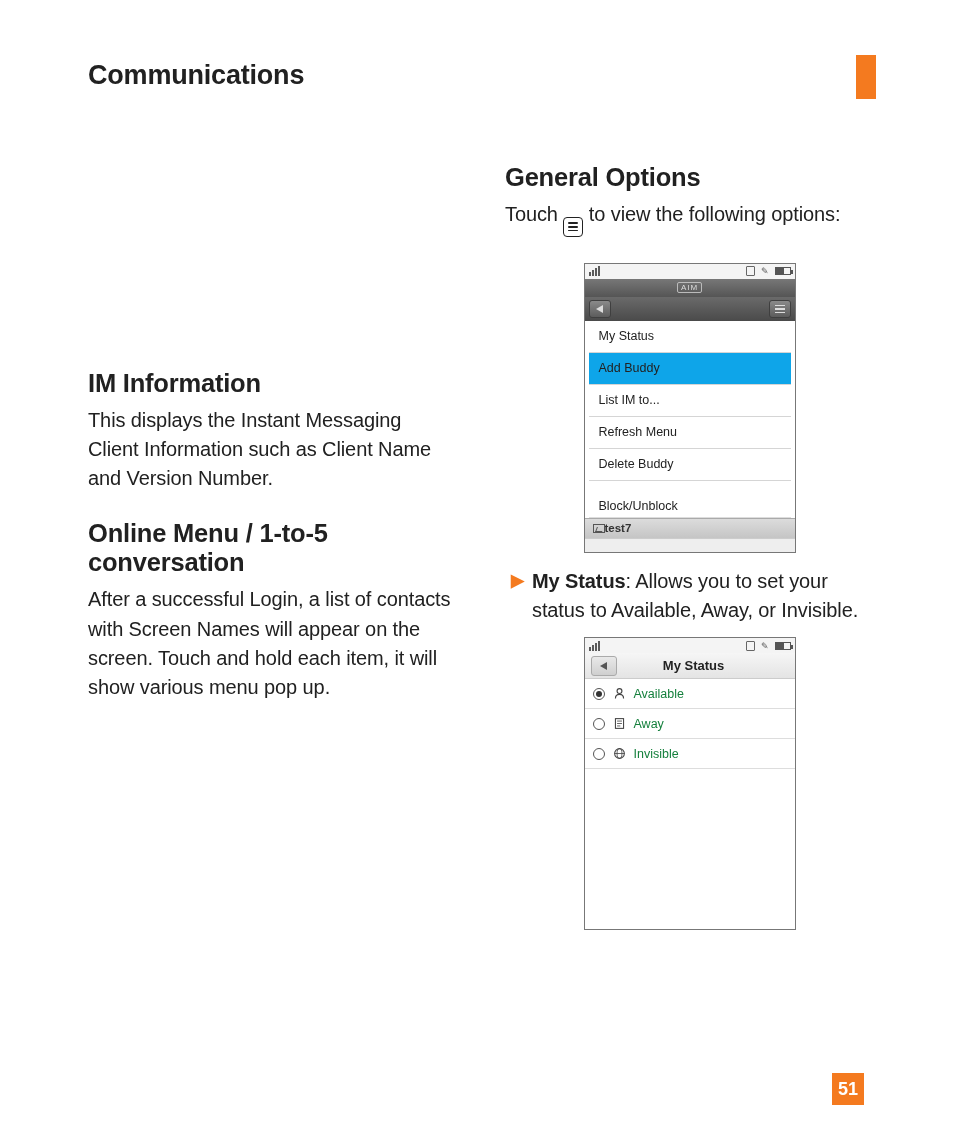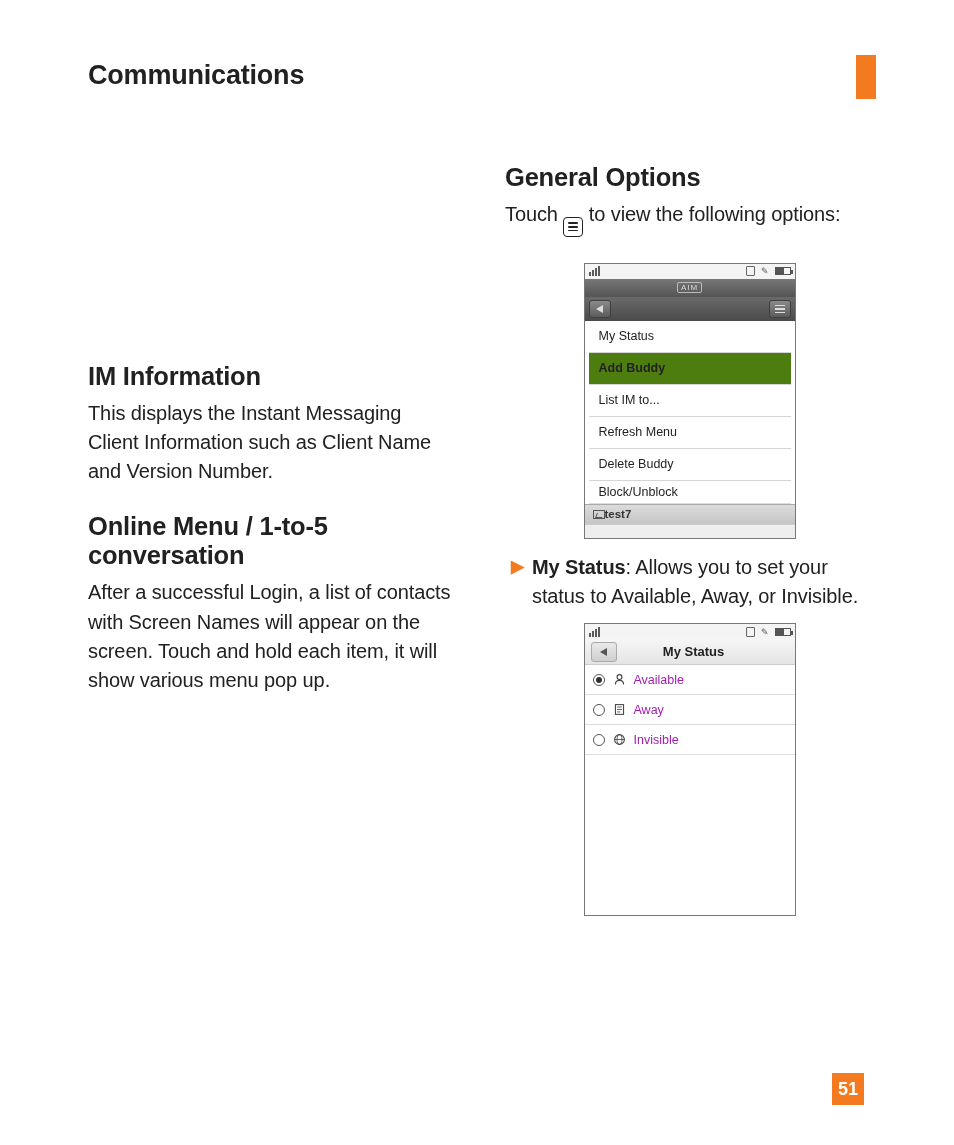--- a/index.html
+++ b/index.html
@@ -114,22 +114,22 @@
     border-bottom:1px solid #ddd;
   }
   .popup-item{
     height: 32px;
     display:flex; align-items:center;
     padding: 0 10px;
     font-size: 12.5px;
     color:#222;
     border-bottom:1px solid #d5d5d5;
   }
-  .popup-item.sel { background:#4d7c0f; font-weight:700;}
-  .popup-item.last { border-bottom:none; height:22px; overflow:hidden;}
+  .popup-item.sel { background:#0ea5e9; font-weight:400;}
+  .popup-item.last { border-bottom:none; height:22px; overflow:hidden;margin-top:14px;}
   .shot1 .nowbar{
     height:20px;
     background: linear-gradient(#dcdcdc,#c5c5c5);
     border-top:1px solid #aaa;
     display:flex; align-items:center; padding:0 8px;
     font-size:11.5px; font-weight:700; color:#333;
   }
   .msg-icon{ width:12px;height:9px;border:1px solid #555; position:relative;}
   .msg-icon::after{content:"";position:absolute;left:2px;top:2px;width:6px;height:4px;border-left:1px solid #555;border-bottom:1px solid #555; transform:skewX(-20deg);}
   .shot1 .bottom-strip{ height:14px; background:#eee; border-top:1px solid #ccc;}
@@ -147,21 +147,21 @@
     border:1px solid #aaa;
     display:flex;align-items:center;justify-content:center;
   }
   .back2 .back-arrow{border-right-color:#555;}
   .header2-title{ flex:1; text-align:center; font-size:13px; font-weight:700; color:#222; margin-left:-26px;}
   .radio-row{
     height:30px;
     display:flex; align-items:center; gap:8px;
     padding:0 8px;
     border-bottom:1px solid #ddd;
-    font-size:12.5px; color:#a21caf;
+    font-size:12.5px; color:#15803d;
   }
   .radio{
     width:12px;height:12px;border-radius:50%;
     border:1.5px solid #555; display:flex;align-items:center;justify-content:center;
   }
   .radio.on::after{content:"";width:6px;height:6px;border-radius:50%;background:#333;}
   .status-icon{ width:13px;height:13px; display:flex;align-items:center;justify-content:center;}
   .person-icon svg, .paper-icon svg, .globe-icon svg { width:13px;height:13px;}
   .shot2 .fill { height:160px; }
 

